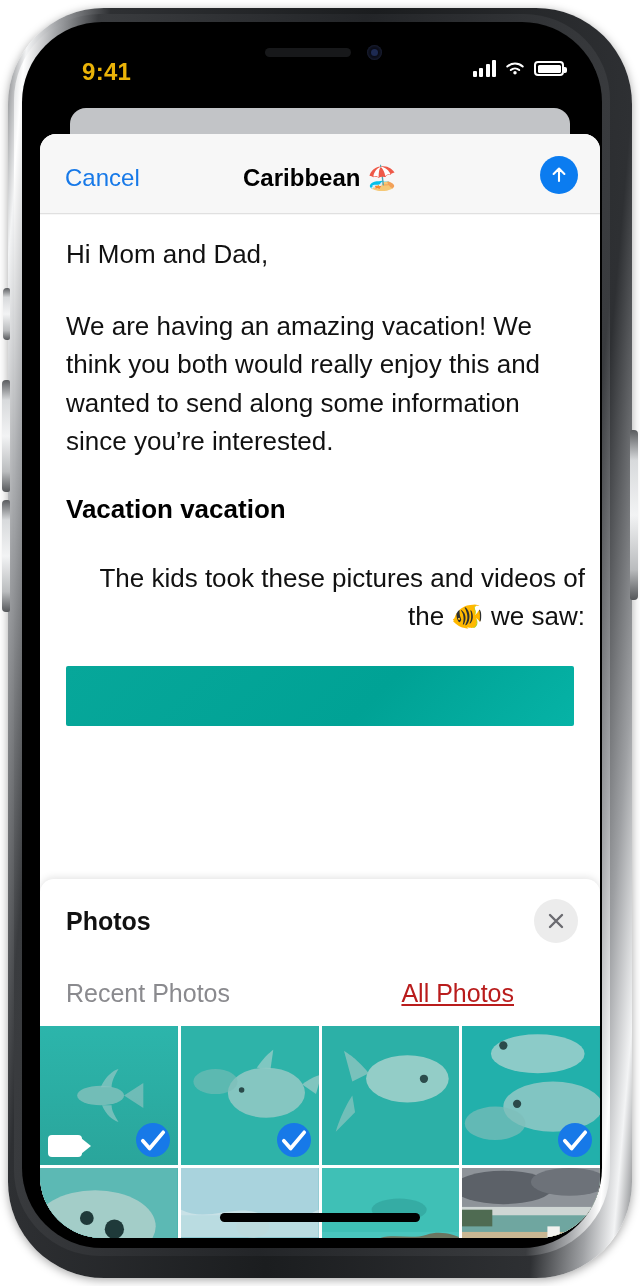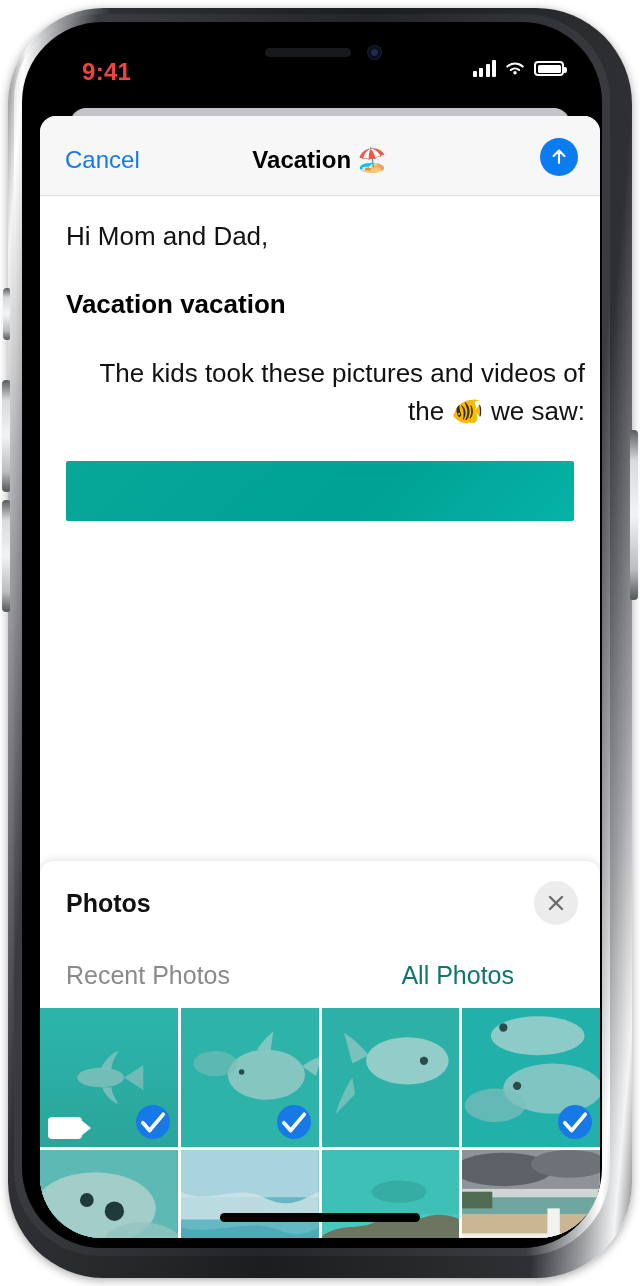--- a/index.html
+++ b/index.html
@@ -57,21 +57,21 @@
     border-radius: 3px;
   }
   .btn-mute  { left: 3px; top: 288px; width: 7px; height: 52px; border-radius: 4px 2px 2px 4px;}
   .btn-voldn { left: 2px; top: 500px; width: 8px; height: 112px; border-radius: 4px 2px 2px 4px;}
   .btn-volup { left: 2px; top: 380px; width: 8px; height: 112px; border-radius: 4px 2px 2px 4px;}
   .btn-power { right: 2px; top: 430px; width: 8px; height: 170px; border-radius: 2px 4px 4px 2px;}
 
   
   .statusbar {
     position: absolute; left:0; top:0; width: 560px; height: 80px;
-    background: #000; color: #ef4444;
+    background: #000; color: #eab308;
   }
   .status-time {
     position: absolute; left: 42px; top: 24px;
     font-size: 24px; font-weight: bold; letter-spacing: .3px;
   }
   .notch {
     position: absolute; left: 50%; transform: translateX(-50%);
     top: 0; width: 230px; height: 34px;
     background: #000; border-radius: 0 0 22px 22px;
   }
@@ -114,21 +114,21 @@
     width:3px;height:6px;background:#fff;border-radius:0 2px 2px 0;
   }
 
   
   .card-behind {
     position: absolute; left: 30px; top: 74px;
     width: 500px; height: 60px;
     background: #c2c4c7; border-radius: 16px 16px 0 0;
   }
   .compose-sheet {
-    position: absolute; left: 0; top: 82px;
+    position: absolute; left: 0; top: 100px;
     width: 560px; height: 1122px;
     background: #f7f7f7;
     border-radius: 16px 16px 0 0;
     overflow: hidden;
   }
   .grabber {
     position: absolute; left: 50%; transform: translateX(-50%);
     top: 10px; width: 56px; height: 7px;
     background: #c4c5c7; border-radius: 4px;
   }
@@ -200,21 +200,21 @@
   }
   .photos-subbar {
     position: absolute; left: 0; top: 100px; width: 500px; height: 46px;
   }
   .recent-label {
     position: absolute; left: 26px; top: 0;
     font-size: 25px; color: #8a8a8e;
   }
   .all-photos {
     position: absolute; right: 26px; top: 0;
-    font-size: 25px; color: #0f766e;
+    font-size: 25px; color: #b91c1c; text-decoration: underline;
   }
 
   .photo-grid {
     position: absolute; left: 0; top: 147px;
     width: 560px; height: 312px;
     display: grid;
     grid-template-columns: repeat(4, 1fr);
     grid-auto-rows: 139px;
     gap: 3px;
     overflow: hidden;
@@ -286,32 +286,33 @@
     </div>
 
     <div class="card-behind"></div>
 
     <div class="compose-sheet">
       <div class="grabber"></div>
 
       <div class="navbar">
         <div class="nav-cancel">Cancel</div>
         <div class="nav-title">
-          <span>Vacation</span>
+          <span>Caribbean</span>
           <span class="emoji">🏖️</span>
         </div>
         <div class="send-btn">
           <svg width="22" height="22" viewBox="0 0 22 22">
             <path d="M11 17V5.5M11 4.6l-5.4 5.4M11 4.6l5.4 5.4" stroke="#fff" stroke-width="2.1" fill="none" stroke-linecap="round" stroke-linejoin="round"></path>
           </svg>
         </div>
       </div>
 
       <div class="mail-body">
         <p>Hi Mom and Dad,</p>
+        <p>We are having an amazing vacation! We think you both would really enjoy this and wanted to send along some information since you’re interested.</p>
         <div class="mail-h">Vacation vacation</div>
         <p class="tight"><span>The kids took these pictures and videos of the </span><span>🐠</span><span> we saw:</span></p>
         <div class="attachment-band"></div>
       </div>
 
       <div class="photos-sheet">
         <div class="photos-title">Photos</div>
         <div class="close-btn">
           <svg width="24" height="24" viewBox="0 0 24 24">
             <path d="M6 6l12 12M18 6L6 18" stroke="#6b6b70" stroke-width="2.4" stroke-linecap="round"></path>

